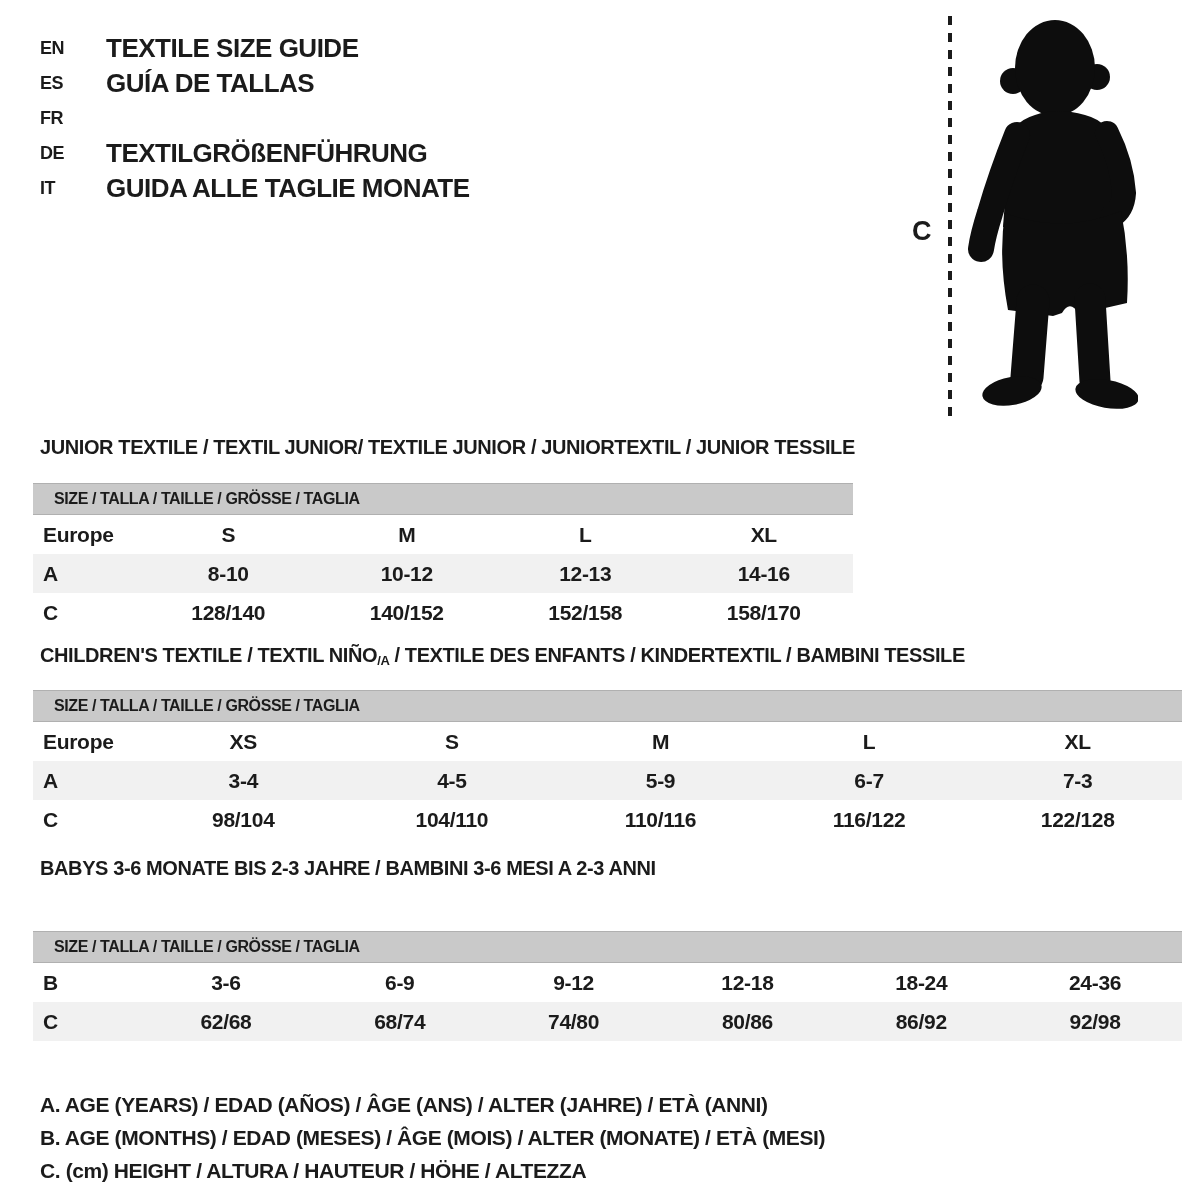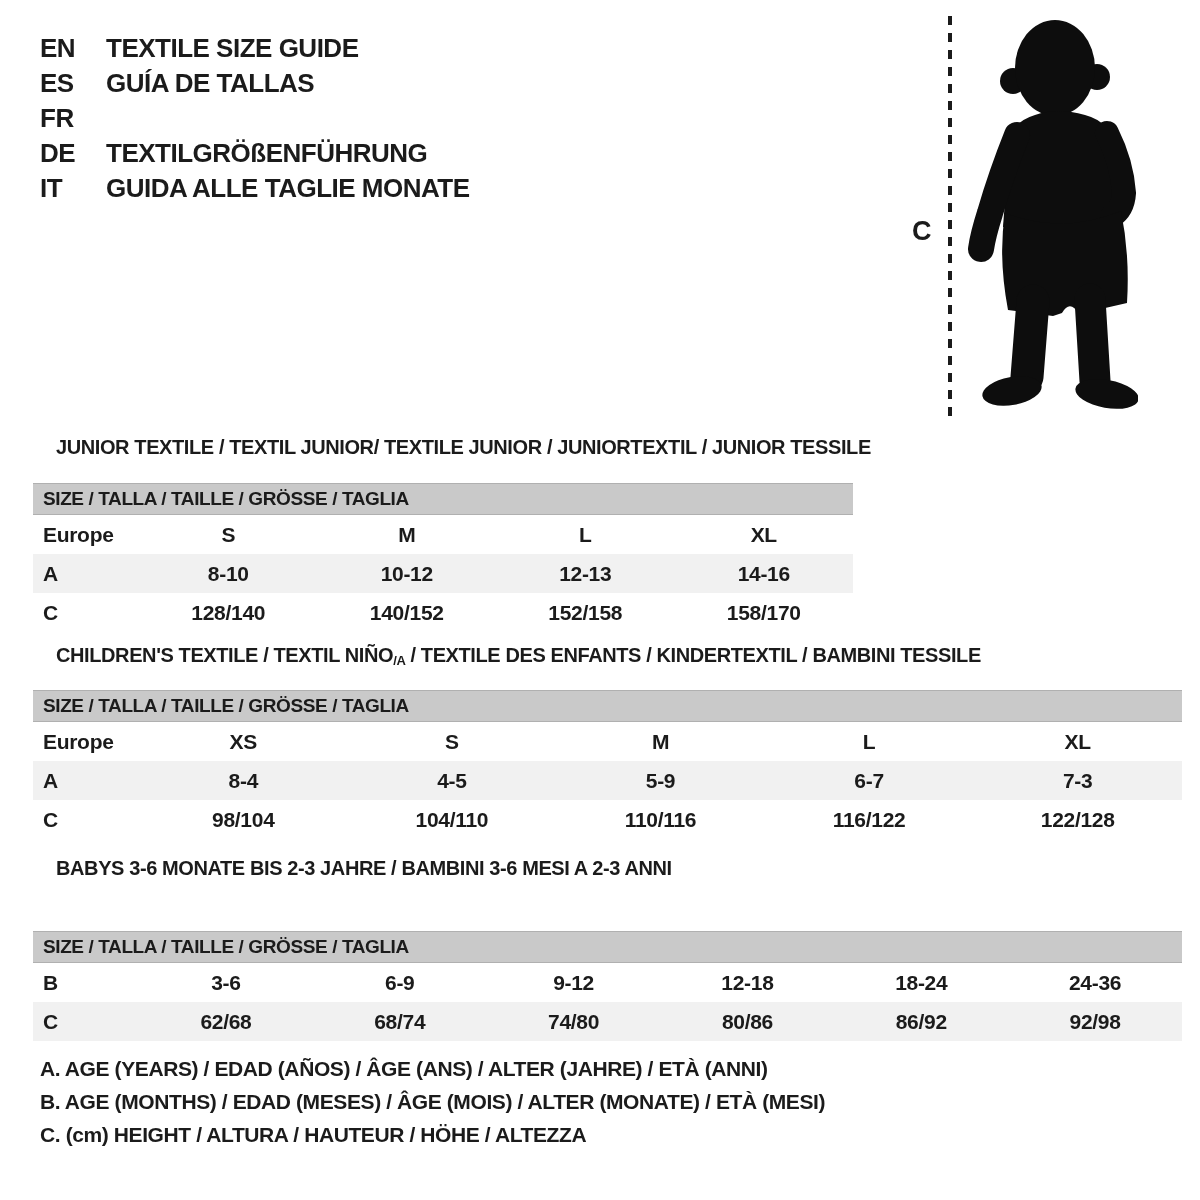--- a/index.html
+++ b/index.html
@@ -10,60 +10,60 @@
     background: #fff;
     overflow: hidden;
     font-family: "Liberation Sans", "DejaVu Sans", sans-serif;
     color: var(--ink, #1b1b1b);
     font-weight: bold;
   }
 
   
   .lang-block { position: absolute; left: 40px; top: 31px; }
   .lang-row { display: flex; height: 35px; align-items: center; }
-  .lang-code { width: 66px; font-size: 26px; letter-spacing: -0.5px; }
+  .lang-code { width: 66px; font-size: 18px; letter-spacing: -0.5px; }
   .lang-label { font-size: 26px; letter-spacing: -0.5px; white-space: nowrap; }
 
   
   .dash-line {
     position: absolute; left: 948px; top: 16px; width: 4px; height: 400px;
     background: repeating-linear-gradient(to bottom, var(--ink,#1b1b1b) 0 9px, transparent 9px 17px);
   }
   .measure-c { position: absolute; left: 912px; top: 216px; font-size: 27px; }
   .toddler { position: absolute; left: 963px; top: 15px; width: 175px; height: 405px; color: var(--silhouette, #0d0d0d); }
 
   
-  .sec-title { position: absolute; left: 56px; font-size: 20px; letter-spacing: -0.4px; white-space: nowrap; }
+  .sec-title { position: absolute; left: 40px; font-size: 20px; letter-spacing: -0.4px; white-space: nowrap; }
   .sec-title.t1 { top: 436px; }
   .sec-title.t2 { top: 644px; }
   .sec-title.t3 { top: 852px; line-height: 33px; }
   .subsm { font-size: 13px; position: relative; top: 3px; }
 
   
   .stable { position: absolute; left: 33px; }
   .stable.s1t { top: 483px; width: 820px; }
   .stable.s2t { top: 690px; width: 1149px; }
   .stable.s3t { top: 931px; width: 1149px; }
   .tbar {
     height: 30px; background: var(--bar-bg, #c9c9c9);
     border-top: 1px solid var(--bar-border, #b0b0b0);
     border-bottom: 1px solid var(--bar-border, #b0b0b0);
-    display: flex; align-items: center; padding-left: 10px;
-    font-size: 19px; letter-spacing: -0.4px;
+    display: flex; align-items: center; padding-left: 21px;
+    font-size: 16px; letter-spacing: -0.4px;
   }
   .trow { display: grid; height: 39px; align-items: center; }
   .cols5 { grid-template-columns: 106px repeat(4, 1fr); }
   .cols6 { grid-template-columns: 106px repeat(5, 1fr); }
   .cols7 { grid-template-columns: 106px repeat(6, 1fr); }
   .trow.shaded { background: var(--row-shaded, #f1f1f1); }
   .tlabel { padding-left: 10px; font-size: 21px; letter-spacing: -0.3px; }
   .tcell { text-align: center; font-size: 21px; letter-spacing: -0.3px; }
 
   
-  .legend { position: absolute; left: 40px; top: 1052px; }
+  .legend { position: absolute; left: 40px; top: 1088px; }
   .legend-line { height: 33px; font-size: 21px; letter-spacing: -0.4px; white-space: nowrap; display: flex; align-items: center; }
 </style>
 </head>
 <body>
 
 <div class="canvas">
 
   <div class="lang-block">
     <div class="lang-row">
       <span class="lang-code">EN</span>
@@ -142,21 +142,21 @@
     <div class="trow cols6">
       <div class="tlabel">Europe</div>
       <div class="tcell">XS</div>
       <div class="tcell">S</div>
       <div class="tcell">M</div>
       <div class="tcell">L</div>
       <div class="tcell">XL</div>
     </div>
     <div class="trow cols6 shaded">
       <div class="tlabel">A</div>
-      <div class="tcell">8-4</div>
+      <div class="tcell">3-4</div>
       <div class="tcell">4-5</div>
       <div class="tcell">5-9</div>
       <div class="tcell">6-7</div>
       <div class="tcell">7-3</div>
     </div>
     <div class="trow cols6">
       <div class="tlabel">C</div>
       <div class="tcell">98/104</div>
       <div class="tcell">104/110</div>
       <div class="tcell">110/116</div>

